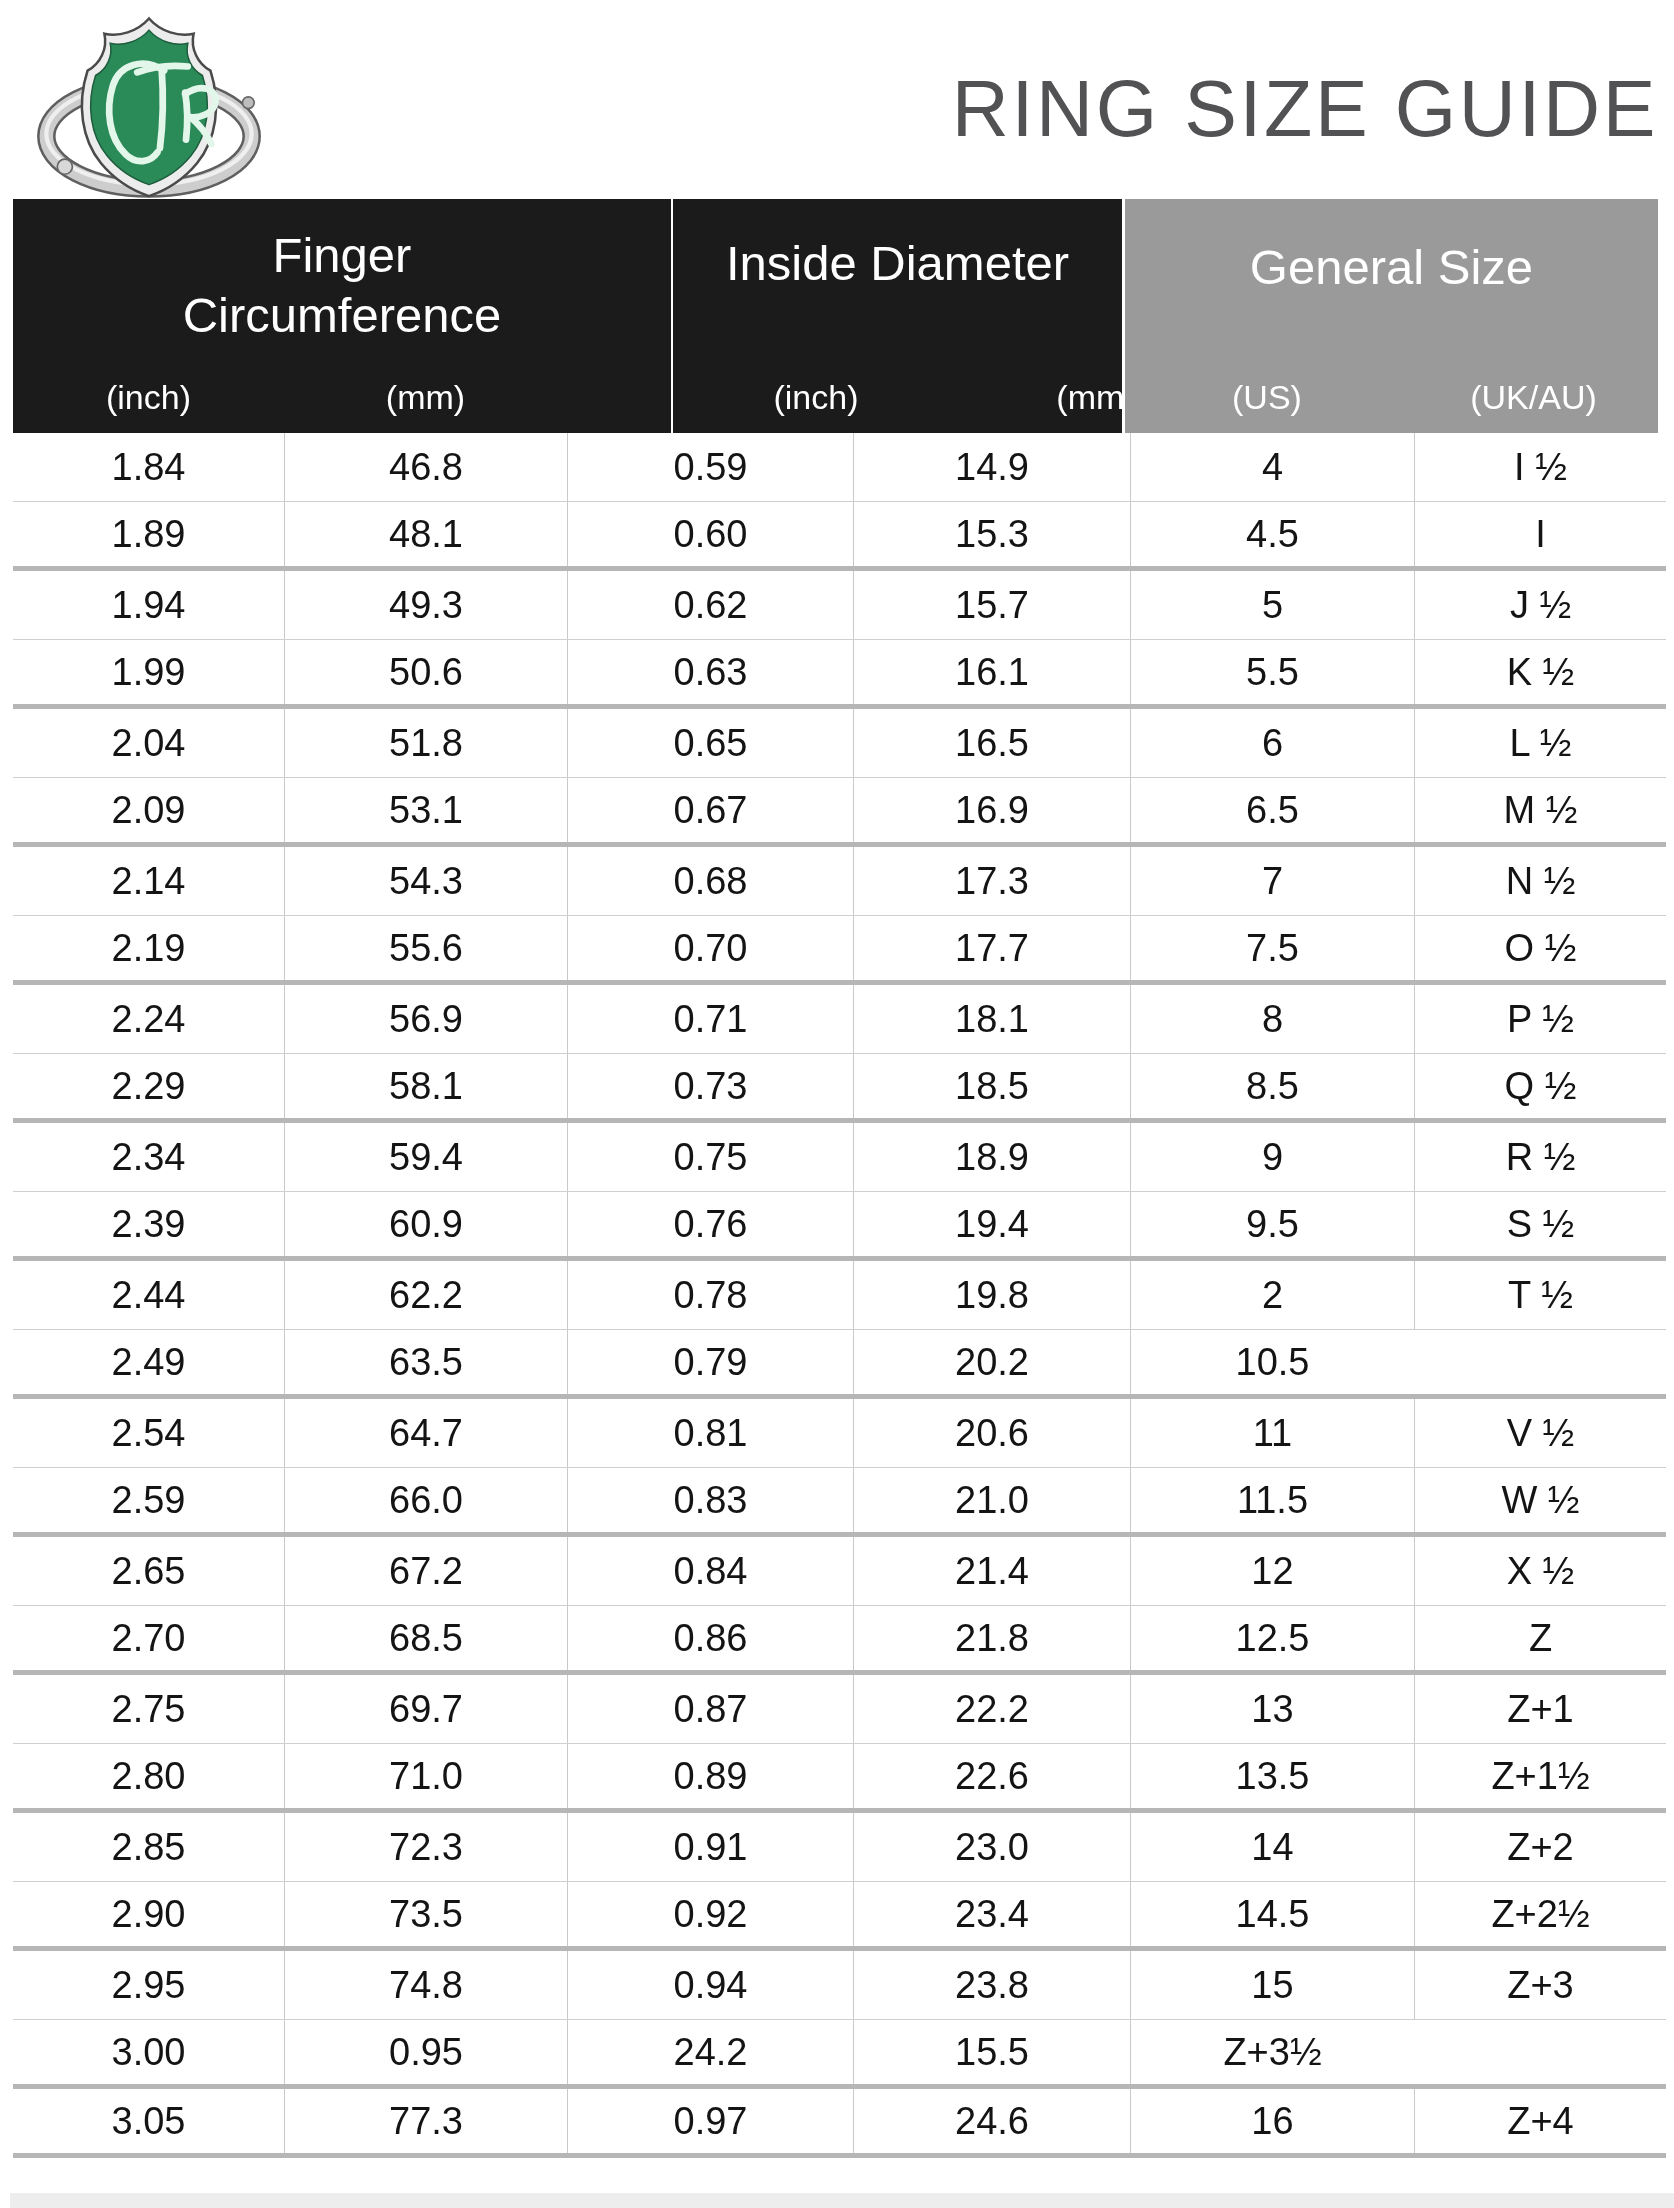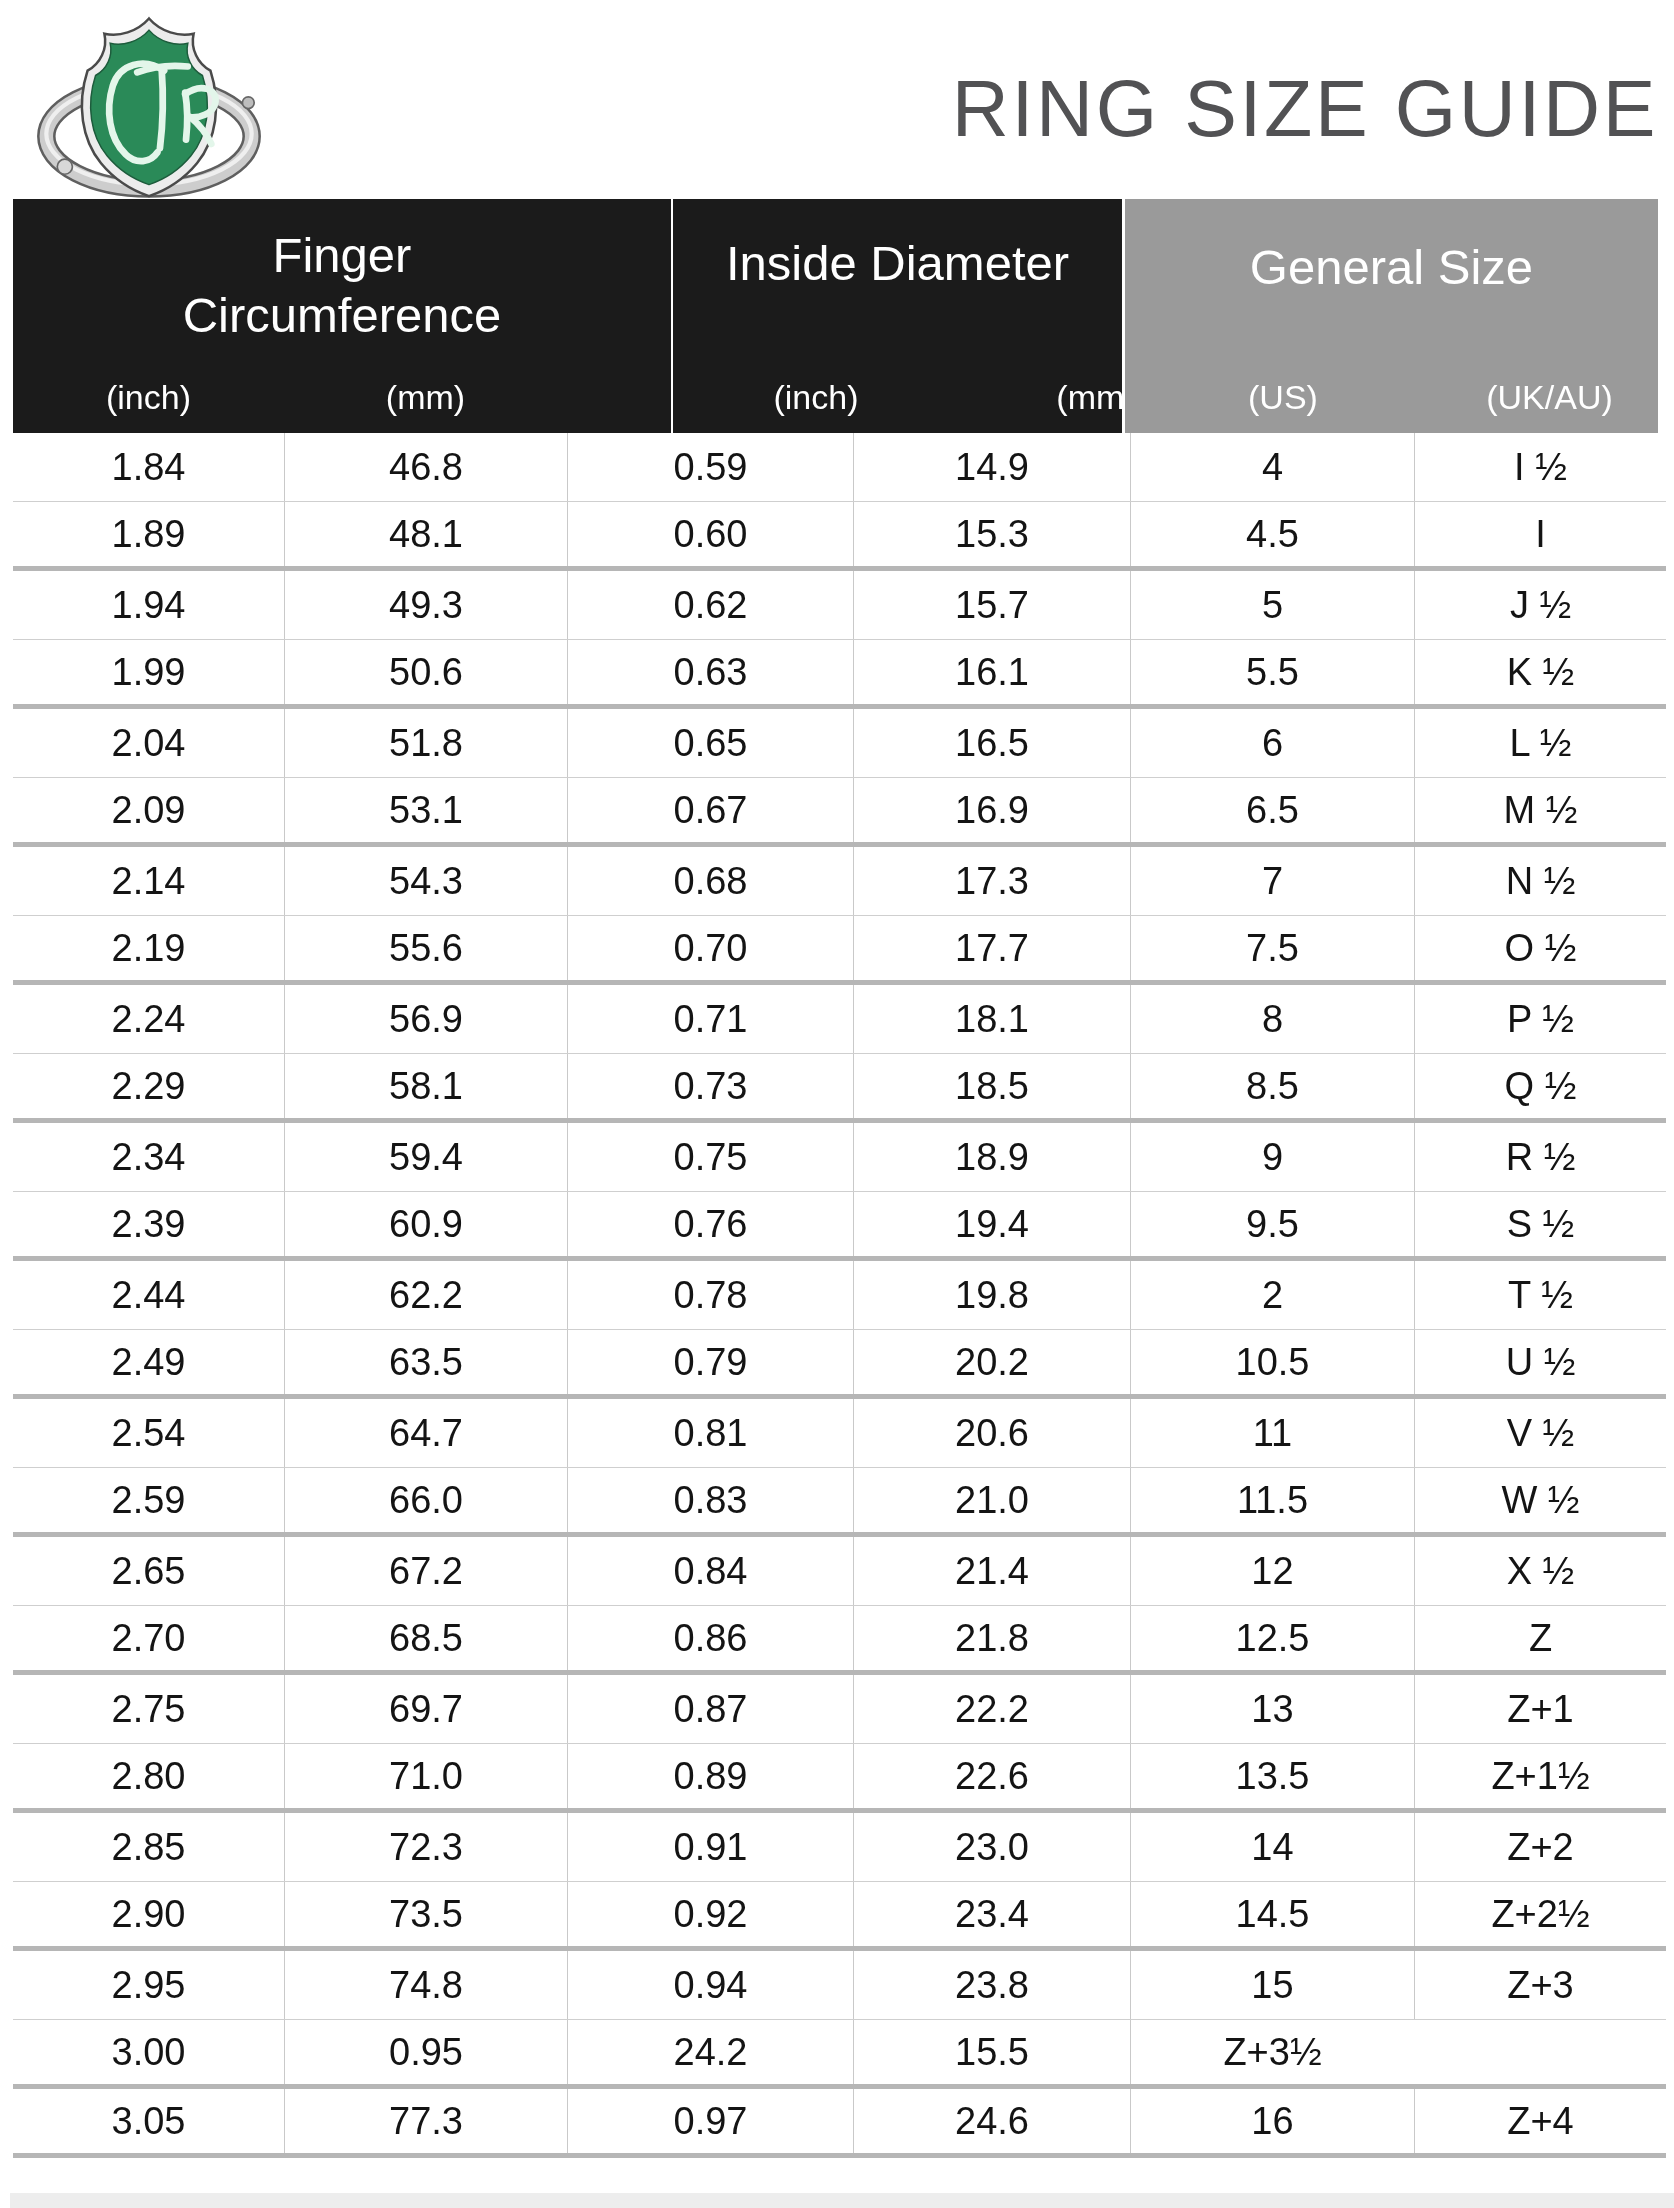--- a/index.html
+++ b/index.html
@@ -29,21 +29,21 @@
   .g2{width:451px;border-left:2.6px solid #ffffff;gap:44px;}
   .g3{width:536px;border-left:3.4px solid #ffffff;background:#9a9a9a;gap:36px;}
   .hlabel{
     flex:1;display:flex;align-items:center;justify-content:center;
     text-align:center;font-size:49px;line-height:1.22;
     white-space:pre-line;padding-top:12px;
   }
   .units{height:72px;display:grid;align-items:center;font-size:34px;}
   .g1 .units{grid-template-columns:271px 283px;}
   .g2 .units{grid-template-columns:286px 274px;}
-  .g3 .units{grid-template-columns:284px 249px;padding-left:16px;}
+  .g3 .units{grid-template-columns:284px 249px;}
   .unit{text-align:center;}
   
   .trow{
     display:grid;grid-template-columns:271px 283px 286px 277px 284px 252px;
     height:69px;box-sizing:border-box;
     border-bottom:1.7px solid #cfcfcf;
   }
   .trow.thick{border-bottom:5.2px solid #b6b6b6;}
   .tcell{
     display:flex;align-items:center;justify-content:center;
@@ -214,21 +214,20 @@
           <div class="tcell">19.8</div>
           <div class="tcell">2</div>
           <div class="tcell">T ½</div>
         </div>
         <div class="trow thick">
           <div class="tcell">2.49</div>
           <div class="tcell">63.5</div>
           <div class="tcell">0.79</div>
           <div class="tcell">20.2</div>
           <div class="tcell">10.5</div>
-          <div class="tcell">U ½</div>
         </div>
         <div class="trow">
           <div class="tcell">2.54</div>
           <div class="tcell">64.7</div>
           <div class="tcell">0.81</div>
           <div class="tcell">20.6</div>
           <div class="tcell">11</div>
           <div class="tcell">V ½</div>
         </div>
         <div class="trow thick">

